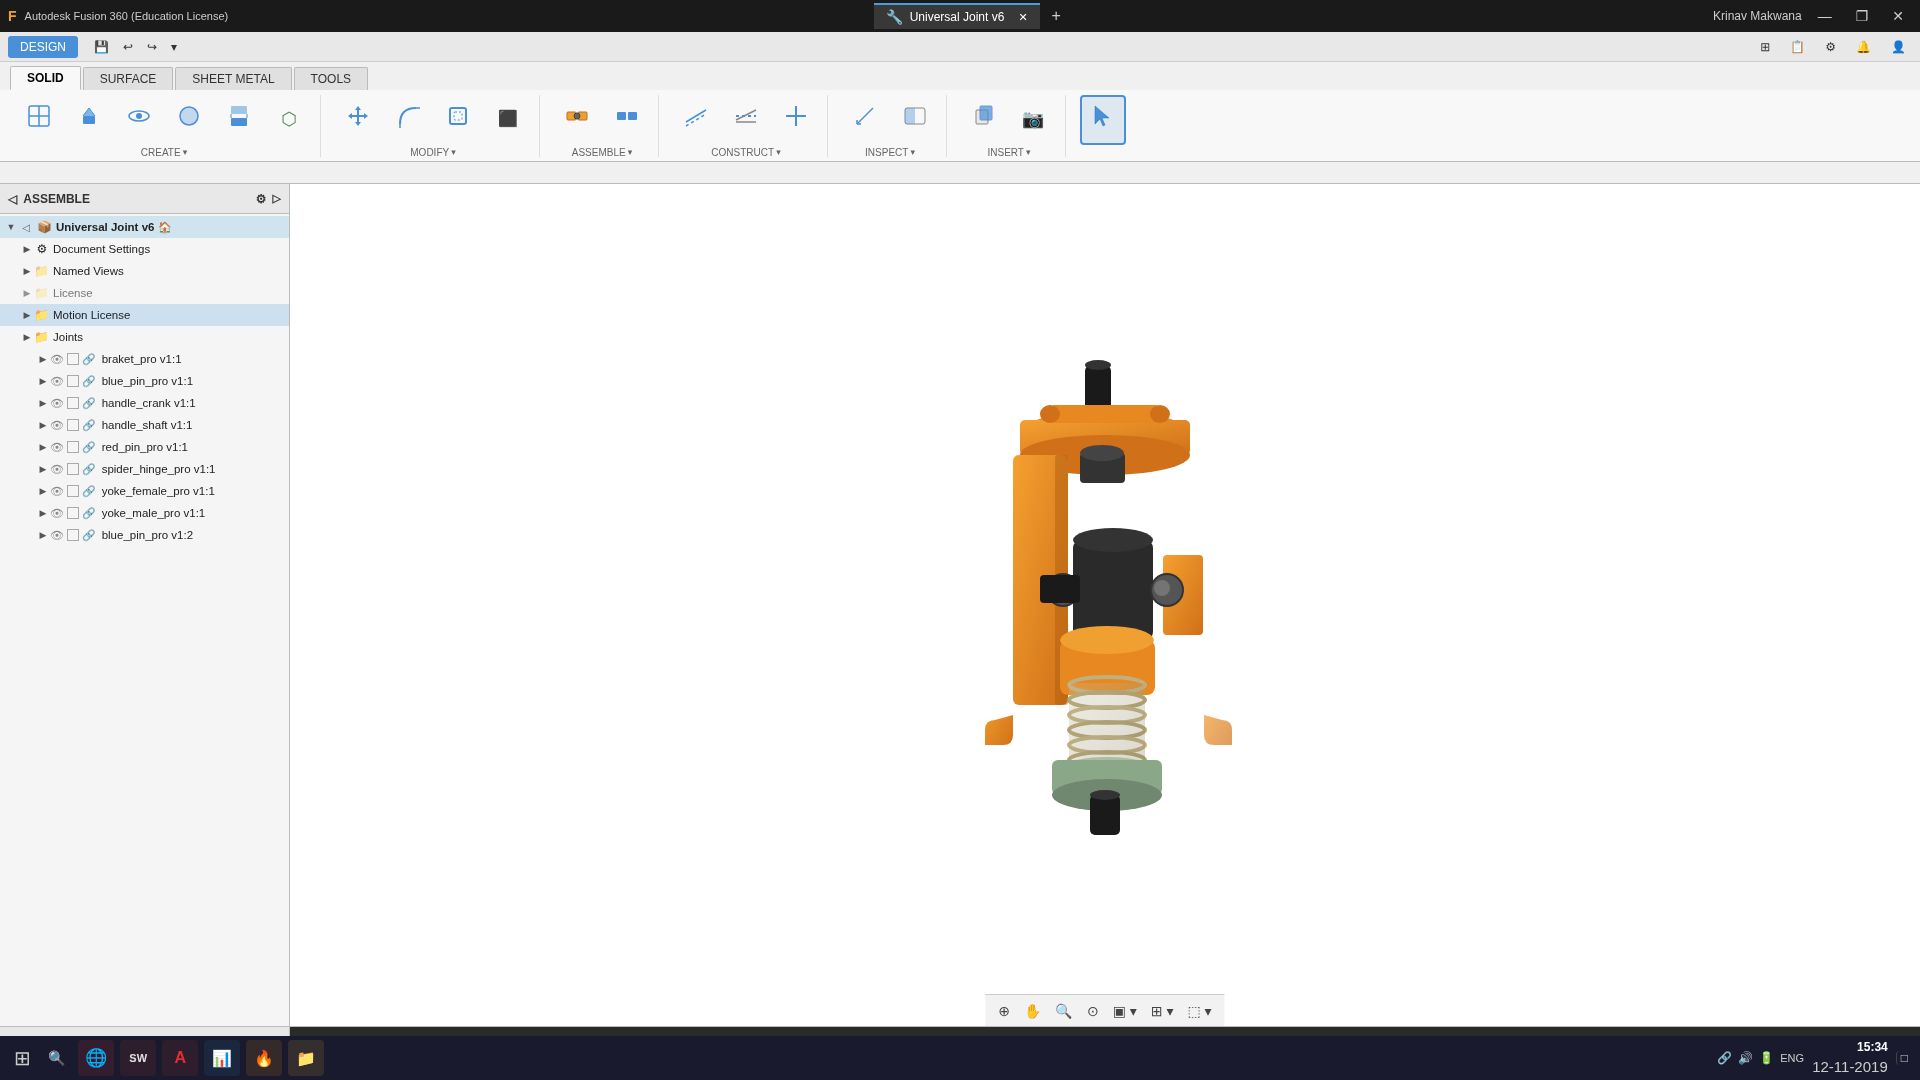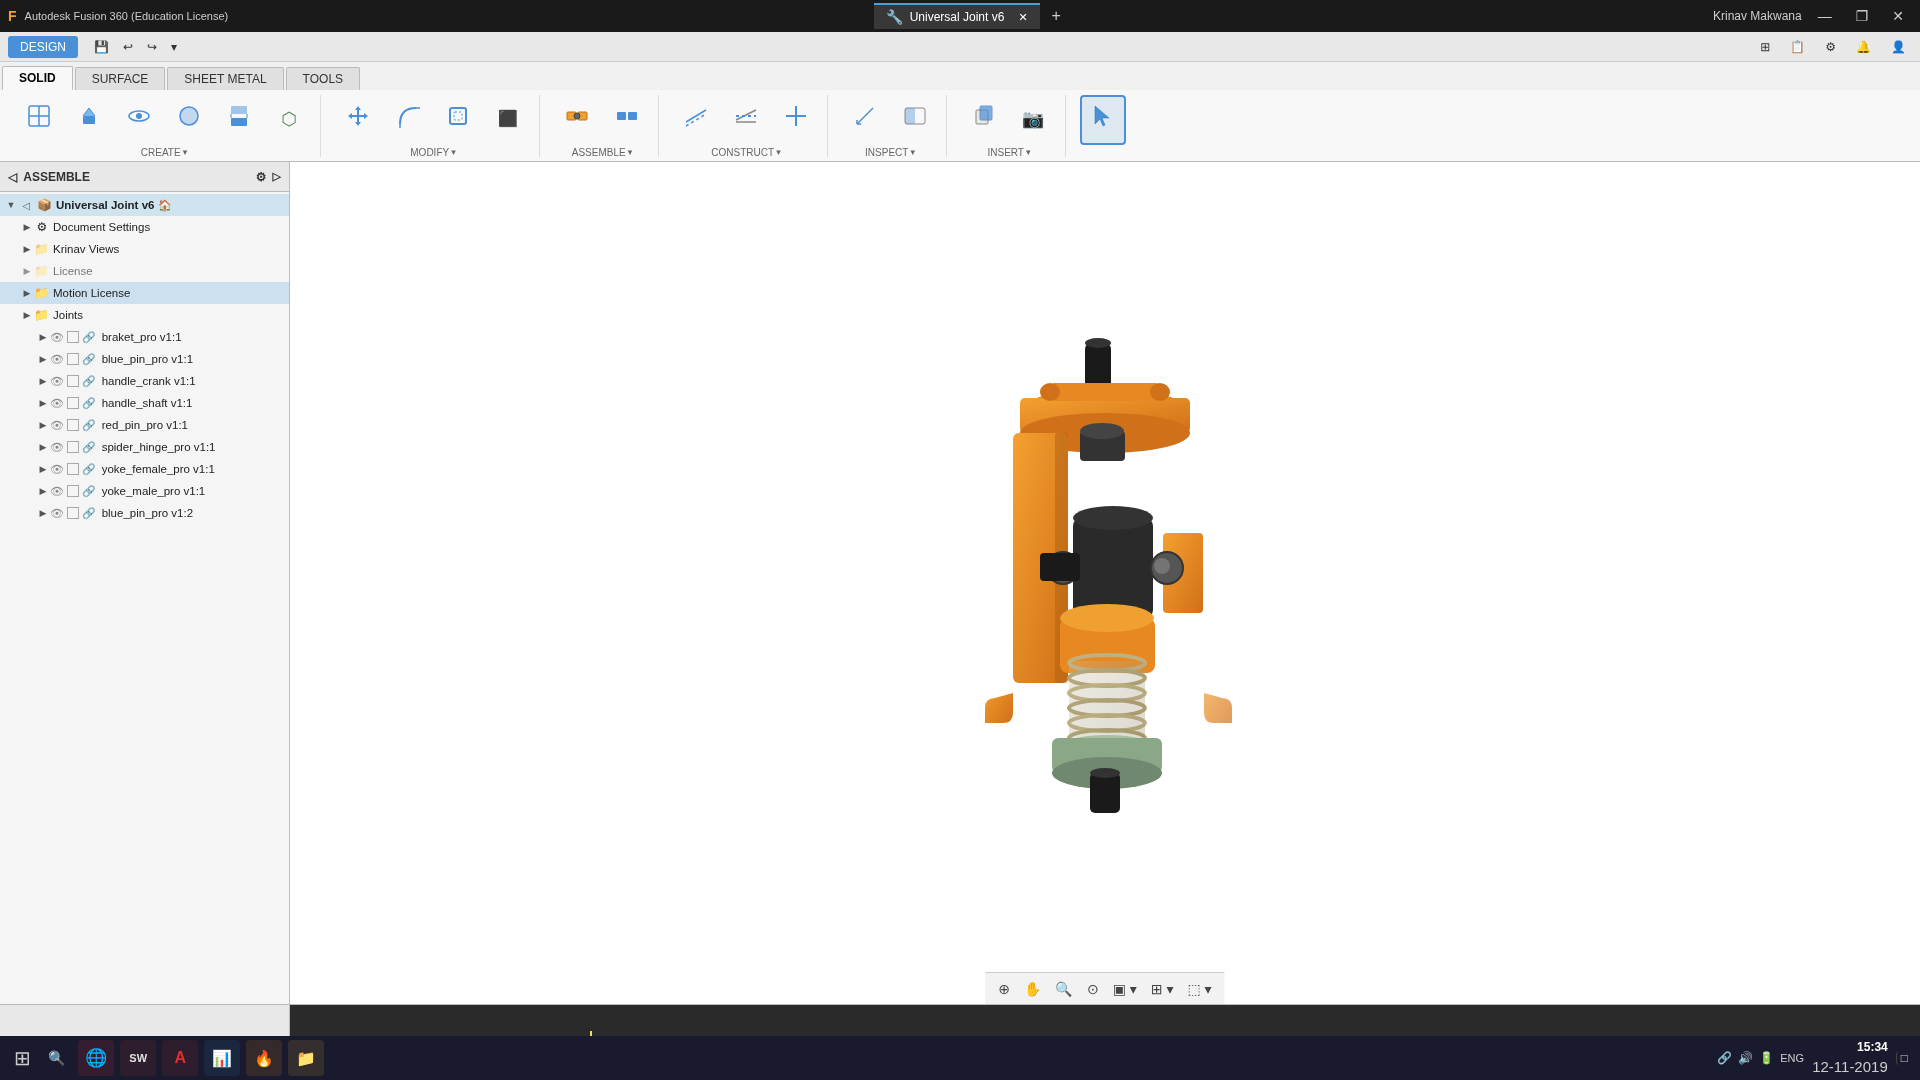--- a/index.html
+++ b/index.html
@@ -30,21 +30,21 @@
     }
     .tab-item.active {
       background: #383838;
       border-top: 2px solid #4a9fd4;
       color: #fff;
     }
     .win-btn { background: none; border: none; color: #ccc; font-size: 14px; cursor: pointer; padding: 2px 8px; }
 
     
     #toolbar-area {
-      height: 130px;
+      height: 152px;
       background: #f0f0f0;
       border-bottom: 1px solid #bbb;
     }
     #toolbar-top {
       height: 30px;
       background: #e8e8e8;
       display: flex;
       align-items: center;
       padding: 0 8px;
       gap: 10px;
@@ -66,21 +66,21 @@
       padding: 4px 12px;
       border-radius: 3px;
       cursor: pointer;
       font-size: 12px;
     }
     .undo-redo { display: flex; align-items: center; gap: 2px; }
     #tabs-bar {
       height: 28px;
       display: flex;
       align-items: flex-end;
-      padding: 0 2px;
+      padding: 0 10px;
       gap: 2px;
       background: #f0f0f0;
     }
     .tab-btn {
       padding: 4px 16px;
       background: #e0e0e0;
       border: 1px solid #bbb;
       border-bottom: none;
       cursor: pointer;
       font-size: 12px;
@@ -621,21 +621,21 @@
 
       <div class="tree-item" style="padding-left:20px;">
         <span class="tree-arrow">▶</span>
         <span class="tree-icon">⚙</span>
         <span>Document Settings</span>
       </div>
 
       <div class="tree-item" style="padding-left:20px;">
         <span class="tree-arrow">▶</span>
         <span class="tree-icon" style="opacity:0.6;">📁</span>
-        <span>Krinav Views</span>
+        <span>Named Views</span>
       </div>
 
       <div class="tree-item" style="padding-left:20px;opacity:0.6;">
         <span class="tree-arrow">▶</span>
         <span class="tree-icon" style="opacity:0.6;">📁</span>
         <span>License</span>
       </div>
 
       <div class="tree-item highlighted" style="padding-left:20px;background:#cce0f0;">
         <span class="tree-arrow">▶</span>

